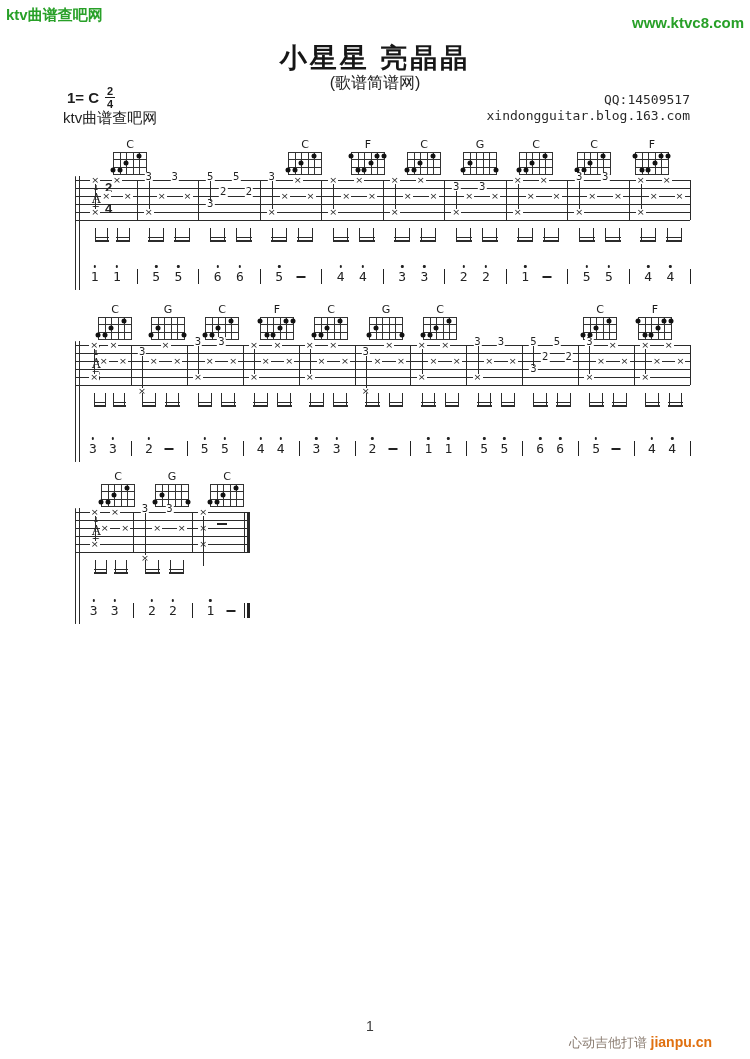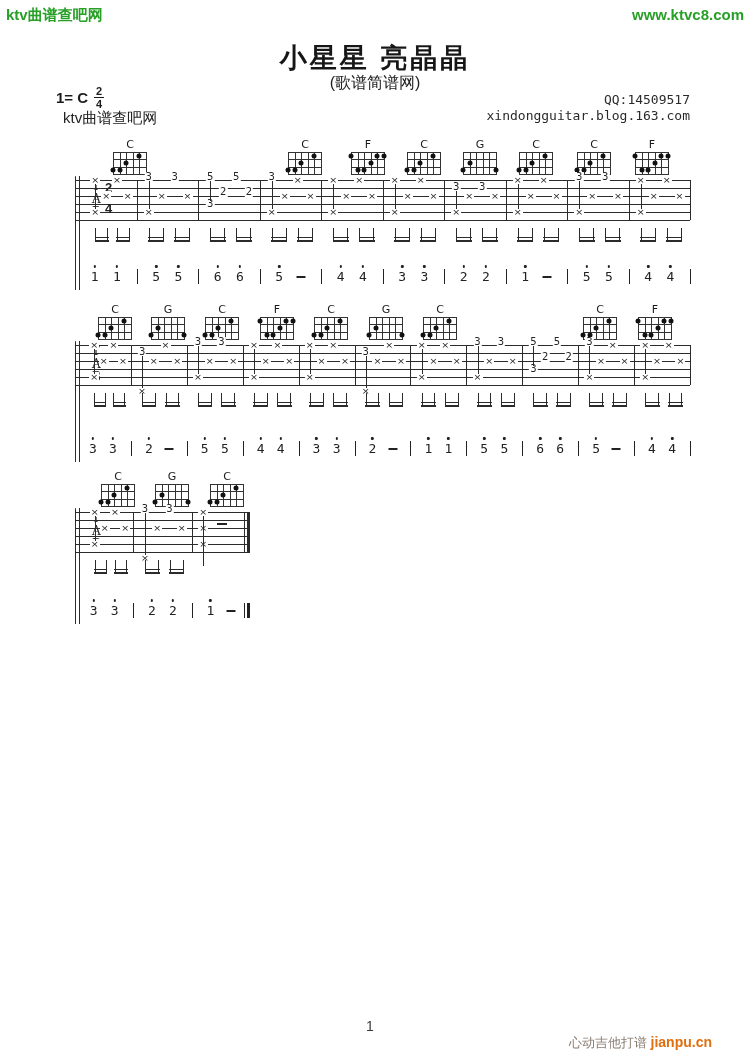--- a/index.html
+++ b/index.html
@@ -43,26 +43,26 @@
   .dashg{position:absolute;height:2px;background:#222;transform:translate(-50%,-50%);}
   
   .pagenum{font-size:14px;color:#3a3a3a;}
   .footer-right{font-size:13px;color:#8b7d72;white-space:nowrap;}
   .footer-right .url{font-weight:bold;font-size:14px;}
 </style>
 </head>
 <body>
 
 <div class="abs site" style="left: 6px; top: 6px; color: rgb(40, 160, 40);">ktv曲谱查吧网</div>
-<div class="abs site" style="right: 6px; top: 6px; text-align: right; color: rgb(40, 160, 40);">www.ktvc8.com</div>
+<div class="abs site" style="right: 6px; top: 14px; text-align: right; color: rgb(40, 160, 40);">www.ktvc8.com</div>
 
 <div class="abs title" style="top:40px;">小星星 亮晶晶</div>
 <div class="abs subtitle" style="top:73px;">(歌谱简谱网)</div>
 
-<div class="abs keysig" style="left:56px;top:86px;justify-content:flex-end;">
+<div class="abs keysig" style="left:67px;top:86px;justify-content:flex-end;">
   <span>1= C</span>
   <span class="frac">
     <span>2</span>
     <span class="bar"></span>
     <span>4</span>
   </span>
 </div>
 <div class="abs dedication" style="left:63px;top:109px;">ktv曲谱查吧网</div>
 
 <div class="abs contact" style="right:60px;top:92px;">QQ:14509517</div>

